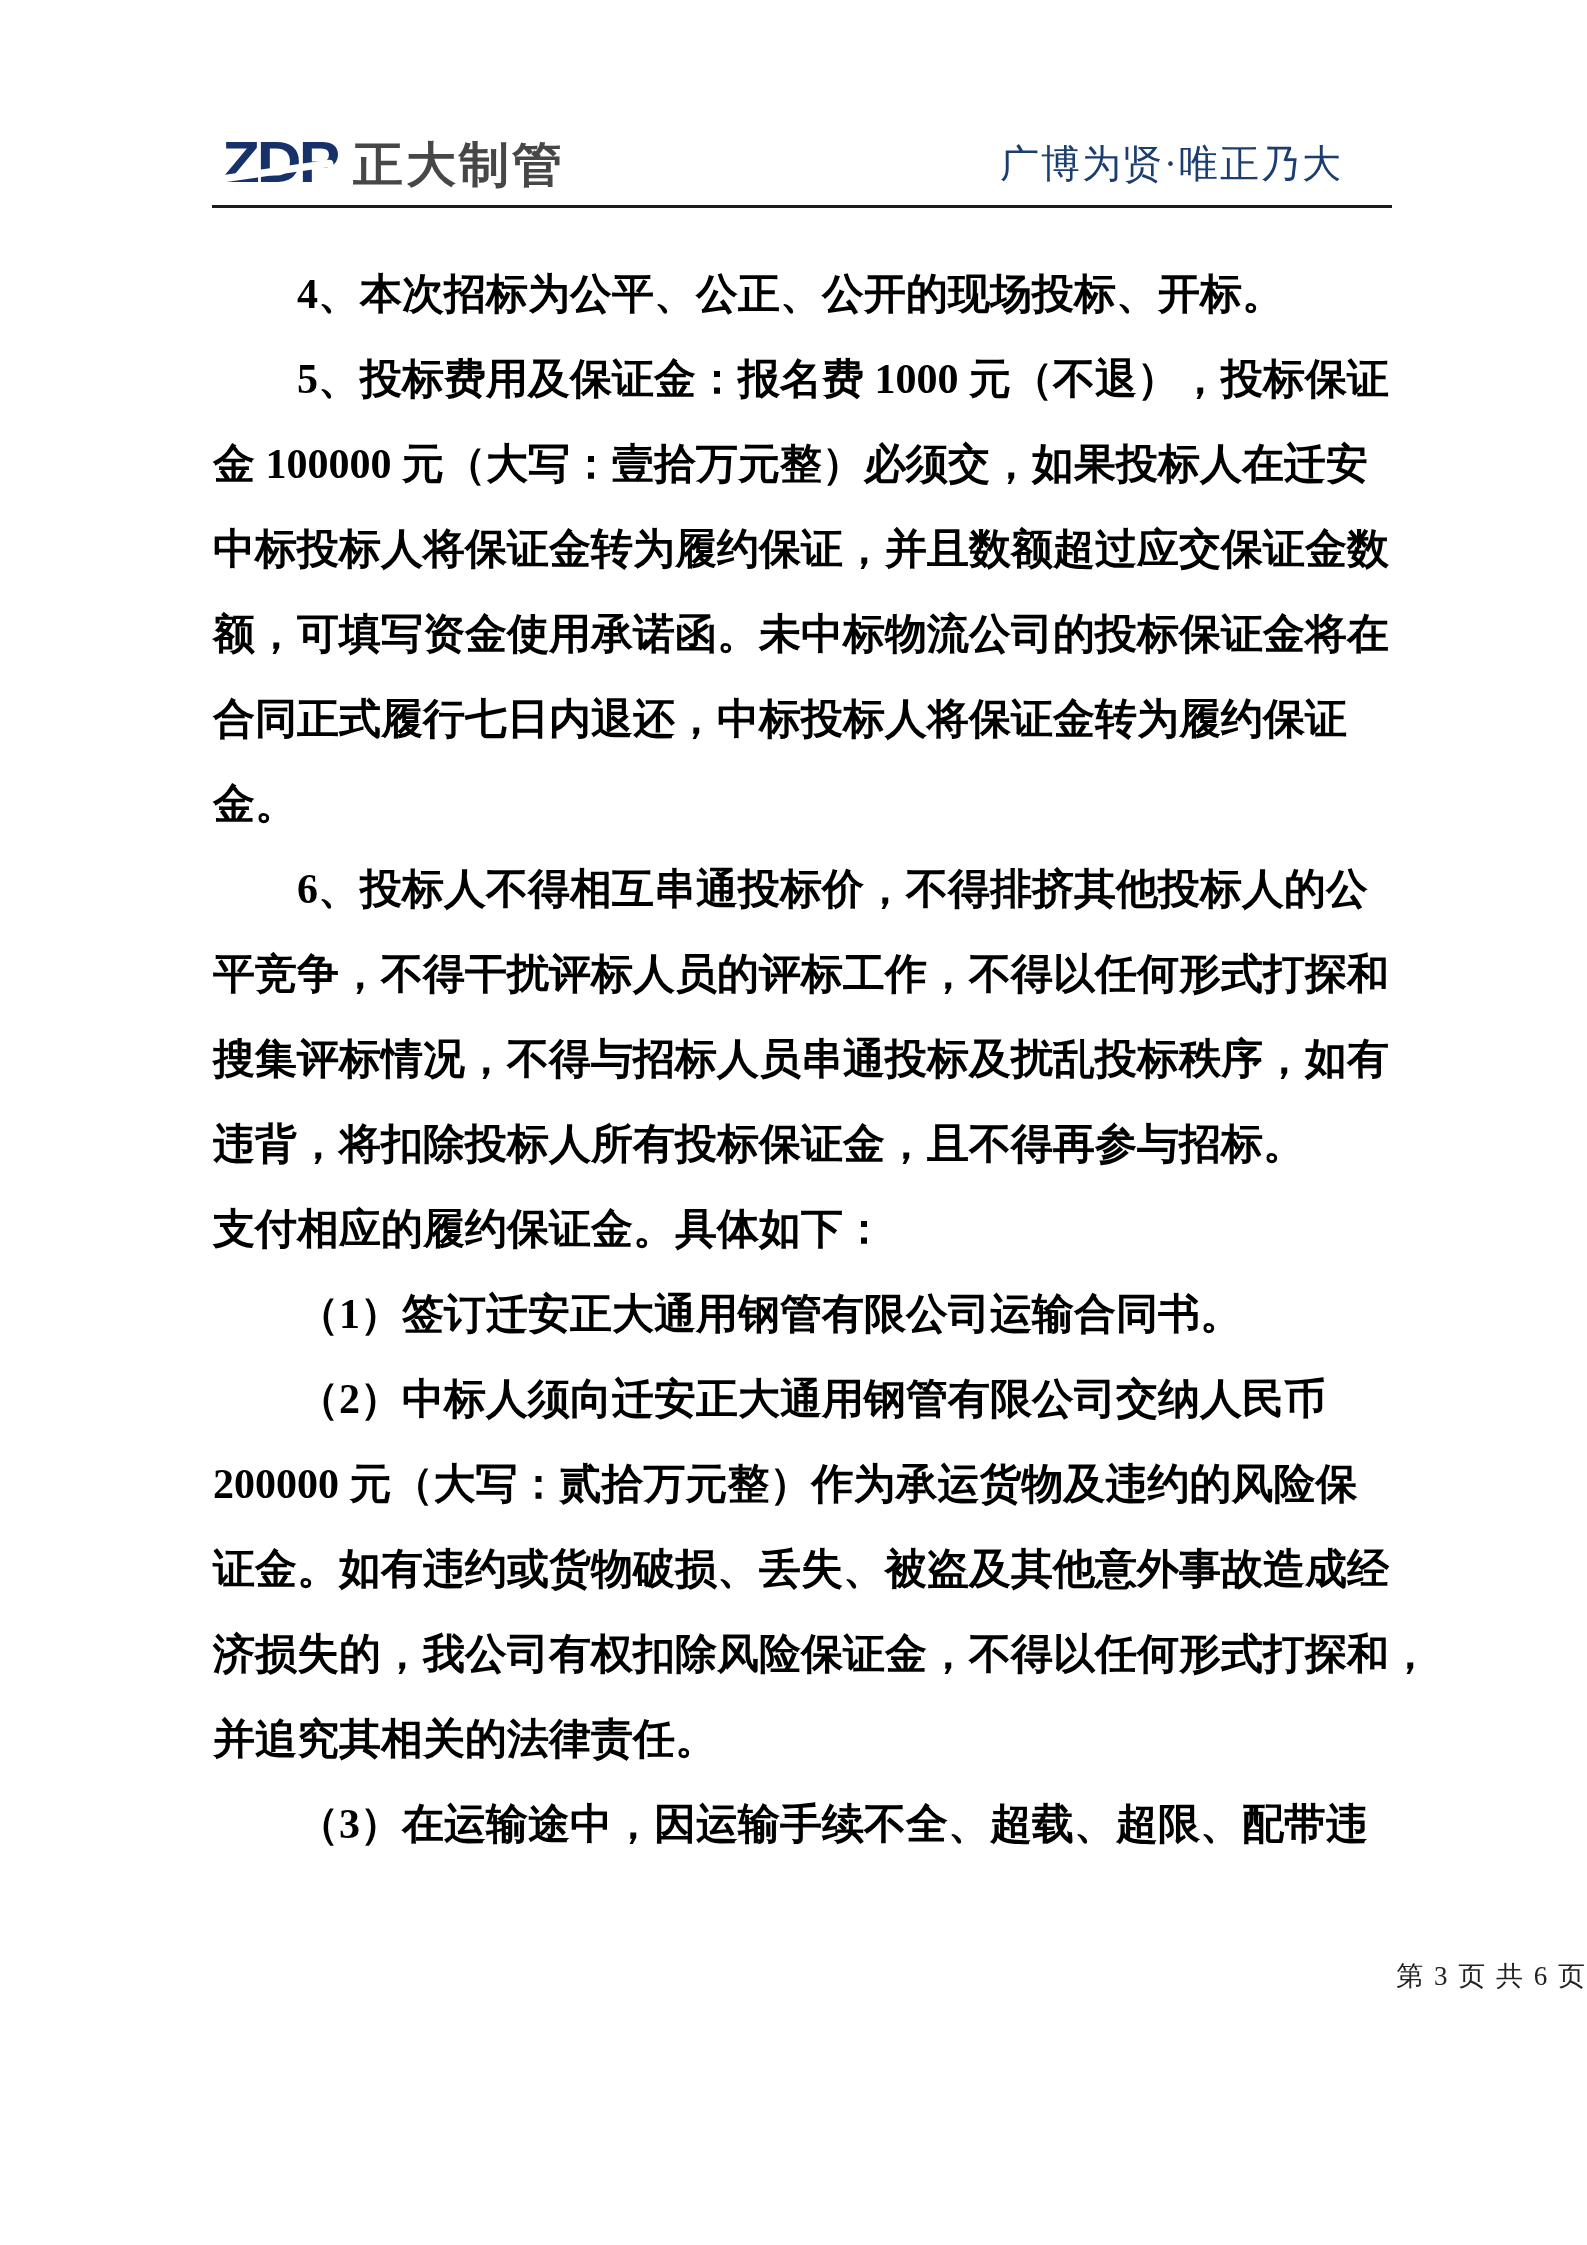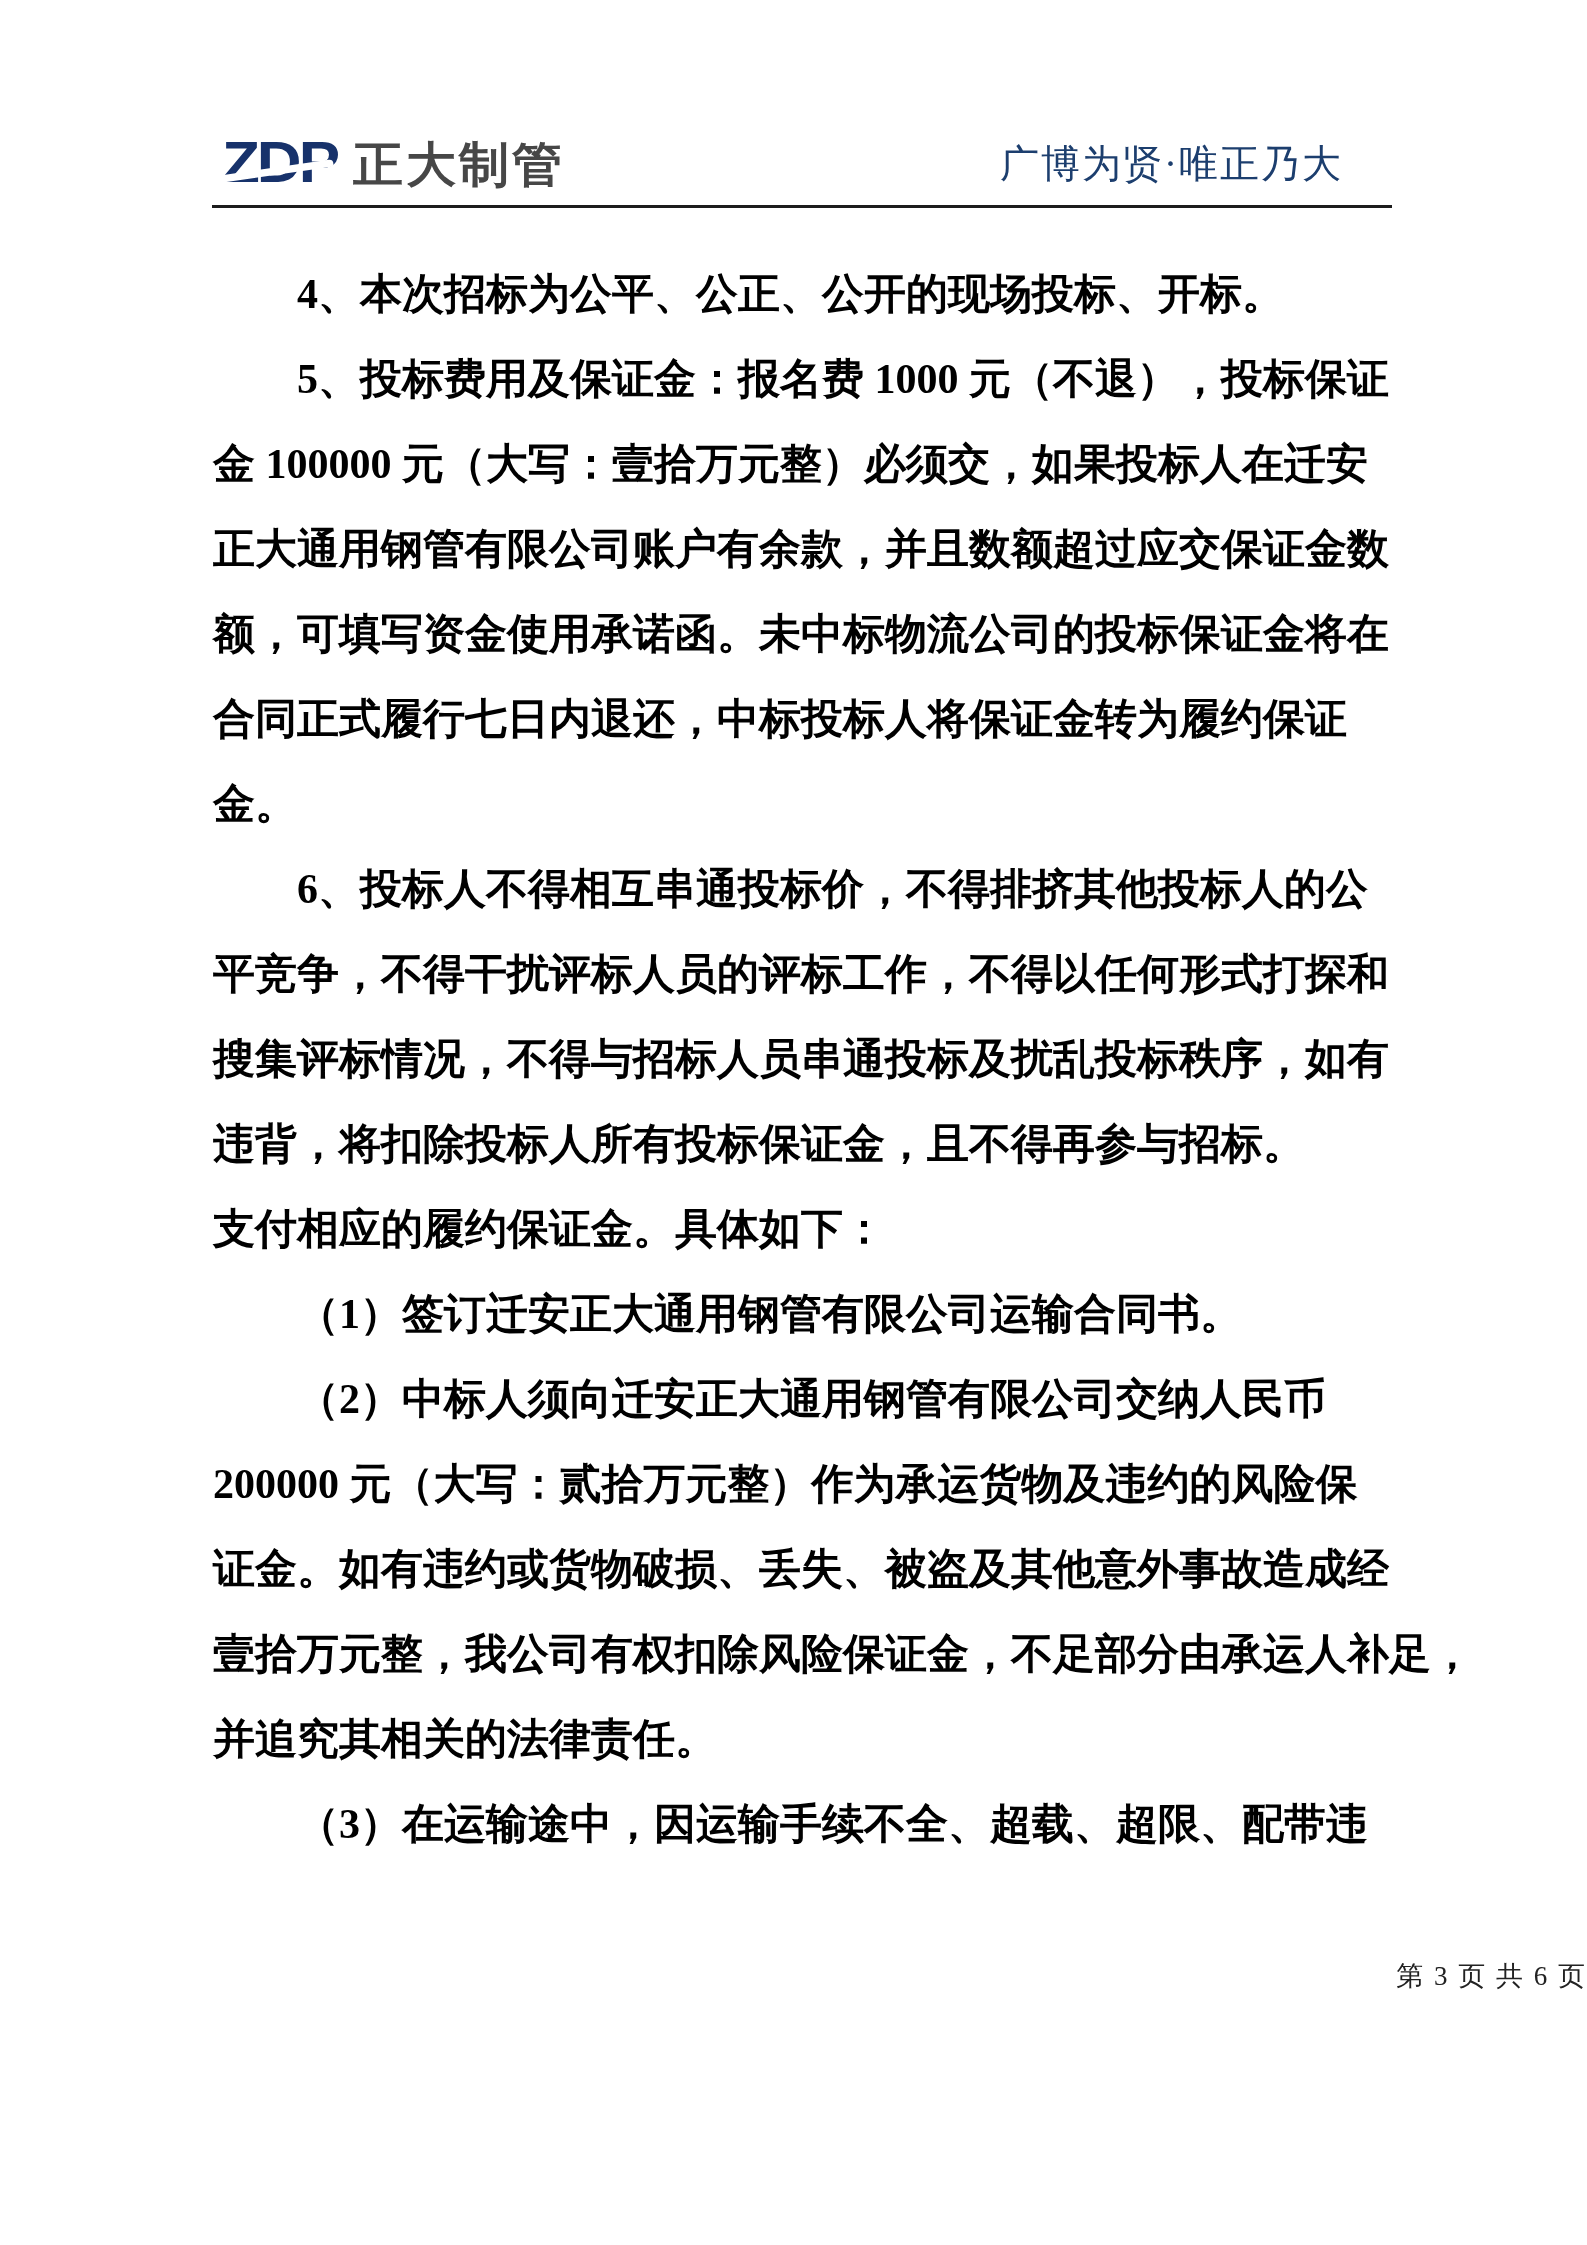--- a/index.html
+++ b/index.html
@@ -119,34 +119,34 @@
       <span class="logo-name">正大制管</span>
     </div>
     <div class="slogan">广博为贤·唯正乃大</div>
     <div class="header-rule"></div>
   </div>
 
   <div class="doc-body">
       <div class="text-line indent">4、本次招标为公平、公正、公开的现场投标、开标。</div>
       <div class="text-line indent">5、投标费用及保证金：报名费 1000 元（不退），投标保证</div>
       <div class="text-line">金 100000 元（大写：壹拾万元整）必须交，如果投标人在迁安</div>
-      <div class="text-line">正大通用钢管有限公司账户有余款，并且数额超过应交保证金数</div>
+      <div class="text-line">中标投标人将保证金转为履约保证，并且数额超过应交保证金数</div>
       <div class="text-line">额，可填写资金使用承诺函。未中标物流公司的投标保证金将在</div>
       <div class="text-line">合同正式履行七日内退还，中标投标人将保证金转为履约保证</div>
       <div class="text-line">金。</div>
       <div class="text-line indent">6、投标人不得相互串通投标价，不得排挤其他投标人的公</div>
       <div class="text-line">平竞争，不得干扰评标人员的评标工作，不得以任何形式打探和</div>
       <div class="text-line">搜集评标情况，不得与招标人员串通投标及扰乱投标秩序，如有</div>
       <div class="text-line">违背，将扣除投标人所有投标保证金，且不得再参与招标。</div>
       <div class="text-line">支付相应的履约保证金。具体如下：</div>
       <div class="text-line indent">（1）签订迁安正大通用钢管有限公司运输合同书。</div>
       <div class="text-line indent">（2）中标人须向迁安正大通用钢管有限公司交纳人民币</div>
       <div class="text-line">200000 元（大写：贰拾万元整）作为承运货物及违约的风险保</div>
       <div class="text-line">证金。如有违约或货物破损、丢失、被盗及其他意外事故造成经</div>
-      <div class="text-line">壹拾万元整，我公司有权扣除风险保证金，不足部分由承运人补足，</div>
+      <div class="text-line">济损失的，我公司有权扣除风险保证金，不得以任何形式打探和，</div>
       <div class="text-line">并追究其相关的法律责任。</div>
       <div class="text-line indent">（3）在运输途中，因运输手续不全、超载、超限、配带违</div>
     </div>
 
   <div class="footer">
     <span class="page-number">第 3 页 共 6 页</span>
   </div>
 
 </div>
 

